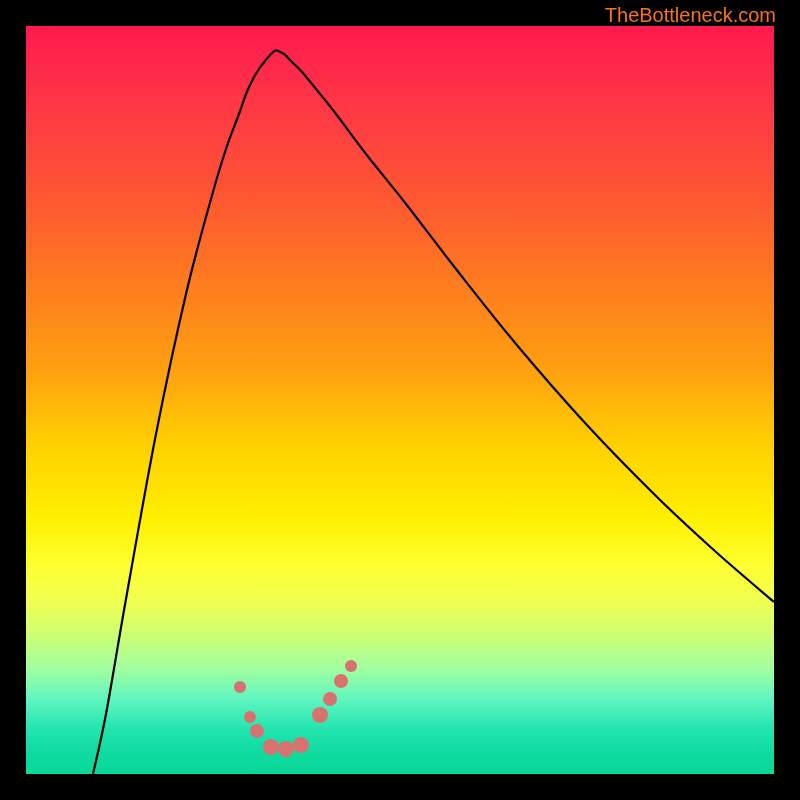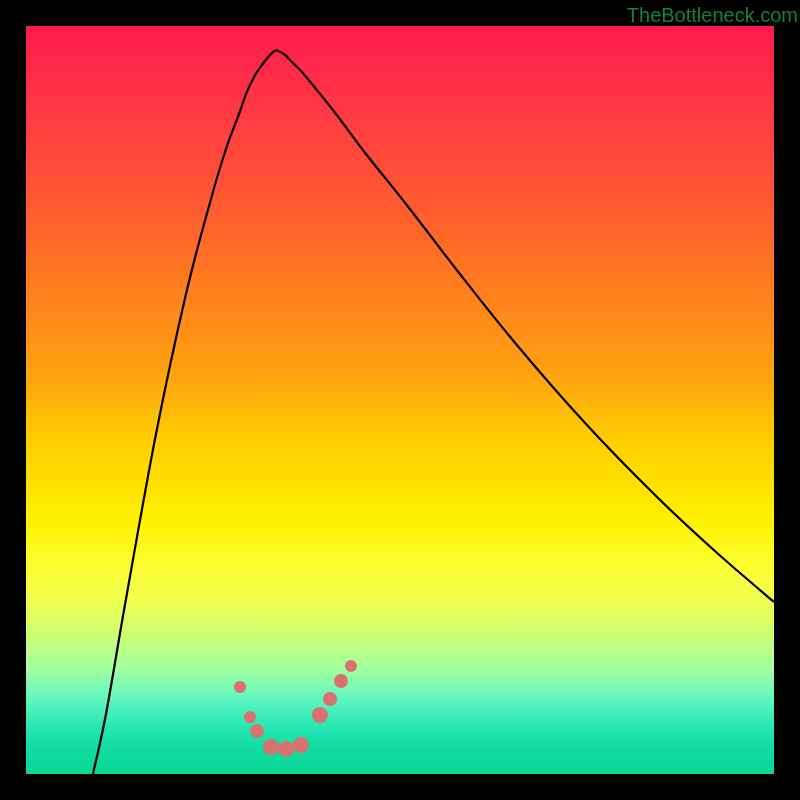--- a/index.html
+++ b/index.html
@@ -16,21 +16,21 @@
     #fff000 66%,
     #ffff30 72%,
     #f0ff50 77%,
     #d0ff70 81%,
     #a0ffa0 86%,
     #60f5c0 90%,
     #22e5b0 94%,
     #10dba0 97%,
     #08d898 100%);
 }
-.watermark{position:absolute;right:2px;top:4px;font:20px Arial,Helvetica,sans-serif;color:#15803d}
+.watermark{position:absolute;right:24px;top:4px;font:20px Arial,Helvetica,sans-serif;color:#f97316}
 svg.curve{position:absolute;left:26px;top:26px;width:748px;height:748px}
 .dot{fill:#d9716e}
 </style>
 </head>
 <body>
 
 <div class="frame">
   <div class="plot"></div>
   <svg class="curve" viewBox="0 0 748 748">
     <path id="left-path" fill="none" stroke="#000" stroke-width="2.2" d="M 67 748 C 69.16666666666667 738, 74.5 717.1666666666666, 80 688 C 85.5 658.8333333333334, 91.66666666666667 619.6666666666666, 100 573 C 108.33333333333333 526.3333333333334, 120 458.8333333333333, 130 408 C 140 357.1666666666667, 150.83333333333334 307.1666666666667, 160 268 C 169.16666666666666 228.83333333333334, 178.33333333333334 197.16666666666666, 185 173 C 191.66666666666666 148.83333333333334, 195.33333333333334 137.16666666666666, 200 123 C 204.66666666666666 108.83333333333333, 209.66666666666666 97.16666666666667, 213 88 C 216.33333333333334 78.83333333333333, 217.66666666666666 73.83333333333333, 220 68 C 222.33333333333334 62.166666666666664, 224.83333333333334 57.166666666666664, 227 53 C 229.16666666666666 48.833333333333336, 231 46, 233 43 C 235 40, 237 37.5, 239 35 C 241 32.5, 243.16666666666666 29.833333333333332, 245 28 C 246.83333333333334 26.166666666666668, 249.16666666666666 24.666666666666668, 250 24"></path>

